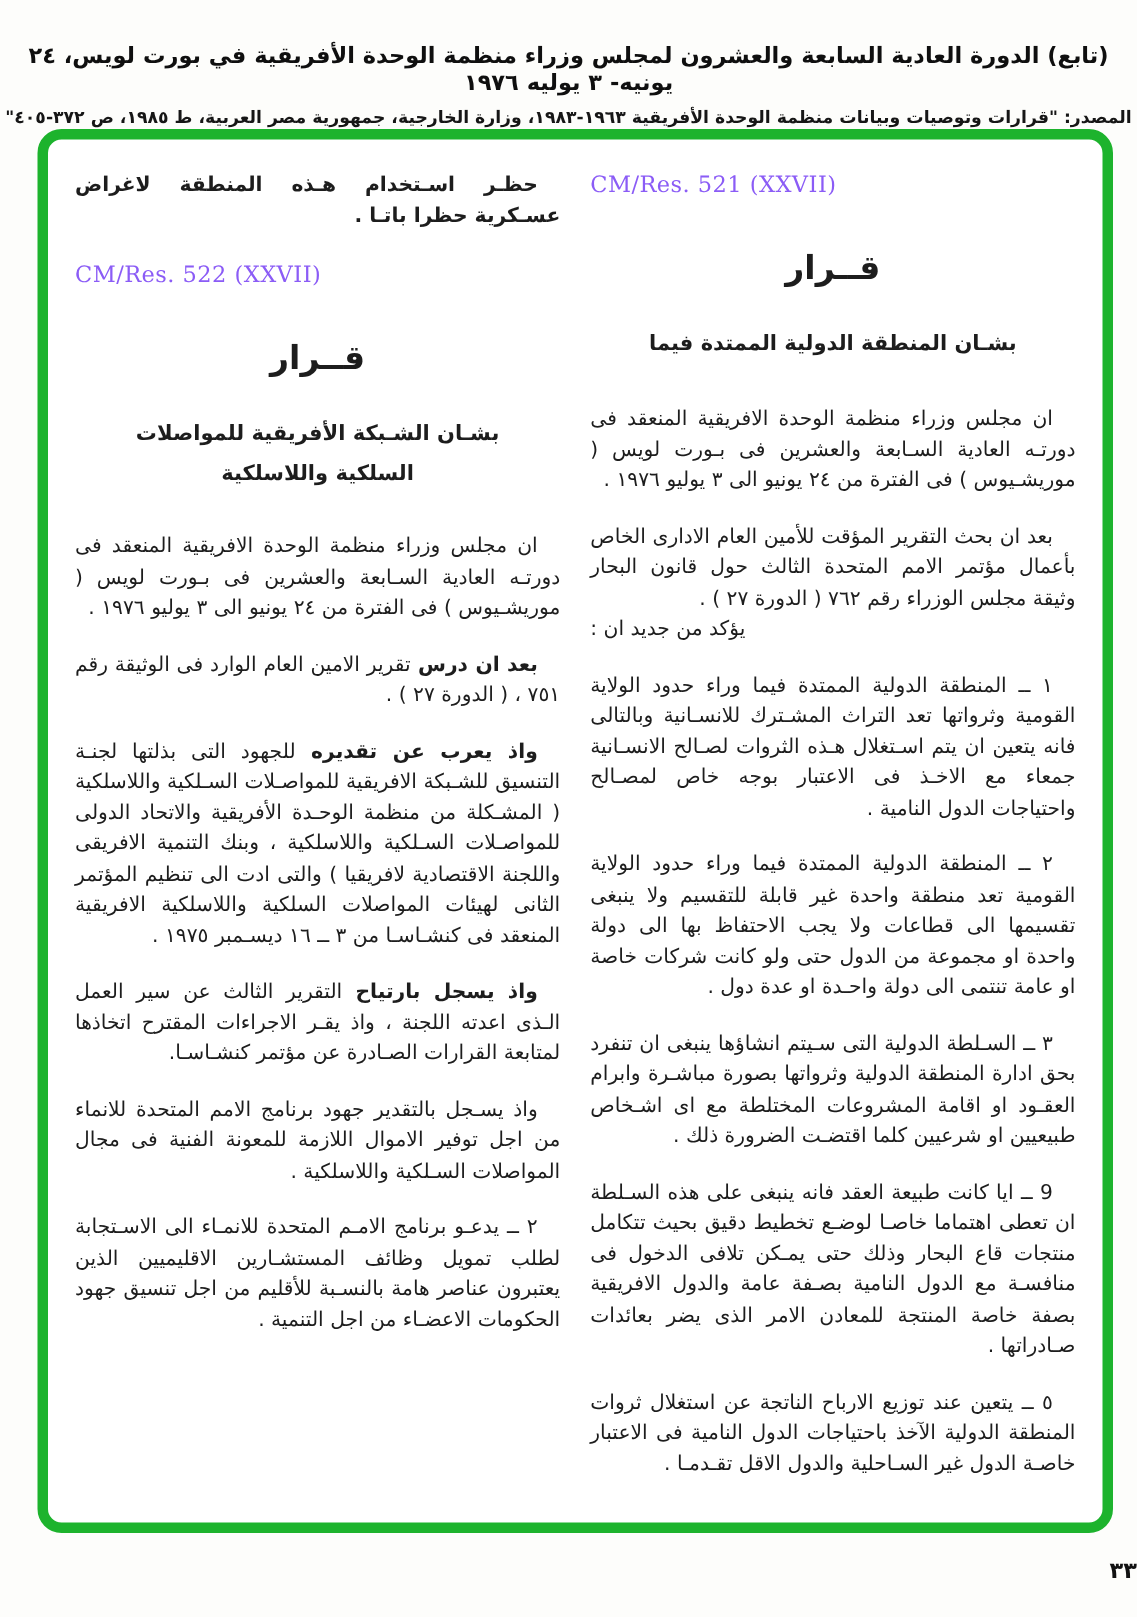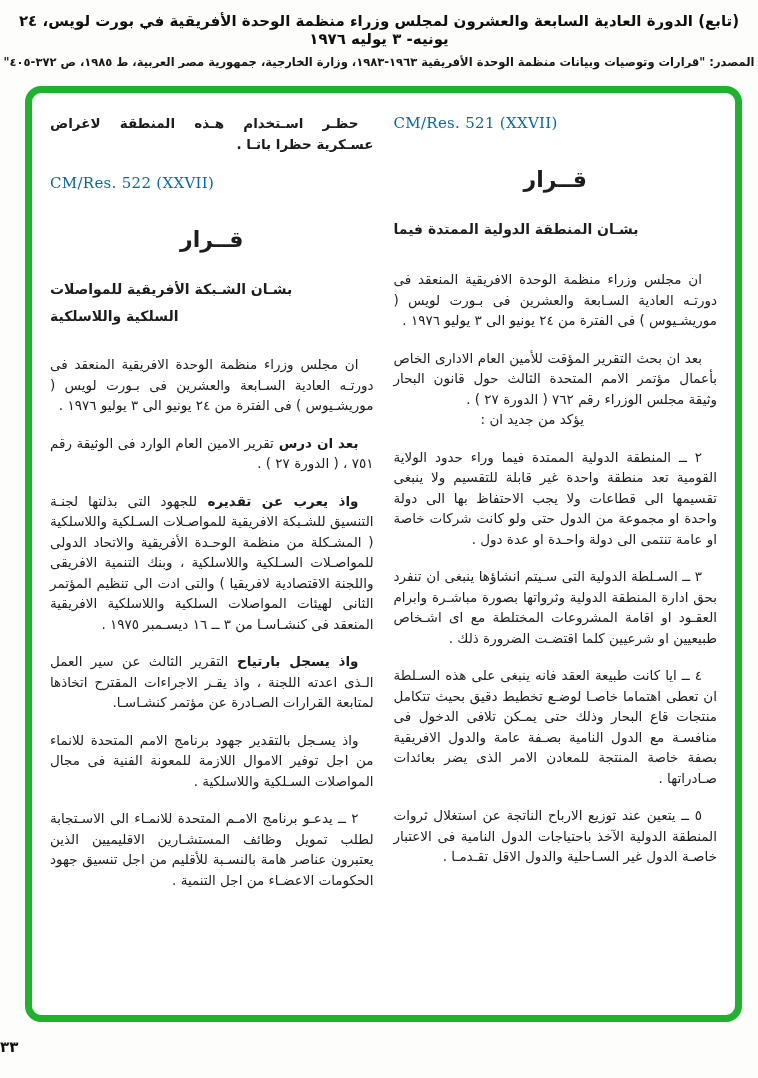--- a/index.html
+++ b/index.html
@@ -3,49 +3,49 @@
 <meta charset="utf-8">
 <style>
   html,body{margin:0;padding:0;}
   body{
     width:758px;height:1078px;position:relative;overflow:hidden;
     background:#fdfdfb;
     font-family:"DejaVu Sans",sans-serif;
     color:#1b1b1b;
   }
   .page-header{position:absolute;top:12px;left:0;right:0;text-align:center;direction:rtl;}
-  .hdr-line1{font-size:15px;font-weight:bold;color:#0f0f0f;}
+  .hdr-line1{font-size:15px;font-weight:bold;color:#0f0f0f;margin-top:16px;}
   .hdr-line2{font-size:11.5px;font-weight:bold;margin-top:7px;color:#161616;}
   .frame{
     position:absolute;left:25px;top:86px;width:717px;height:936px;
     box-sizing:border-box;border-radius:16px;background:#fff;
   }
   .columns{
     display:flex;direction:rtl;gap:20px;height:100%;box-sizing:border-box;
     padding:10px 18px 0 18px;overflow:hidden;
   }
   .col{
     flex:1;direction:rtl;text-align:justify;
     font-size:13.5px;line-height:20.5px;color:#1d1d1d;
   }
   .res-code{
     direction:ltr;text-align:left;unicode-bidi:embed;
-    font-family:"DejaVu Serif",serif;font-size:15px;color:#0369a1;
+    font-family:"DejaVu Serif",serif;font-size:15px;color:#8b5cf6;
     margin:10px 0 0 0;letter-spacing:.3px;
   }
   .decision{ text-align:center;font-weight:bold;font-size:22px;margin:36px 0 26px;letter-spacing:2px;}
-  .subtitle{ text-align:left;font-weight:bold;font-size:14px;line-height:27px;margin:0;}
+  .subtitle{ text-align:center;font-weight:bold;font-size:14px;line-height:27px;margin:0;}
   p.body{margin:17px 0 0;text-indent:15px;}
   p.tight{margin-bottom:0;}
-  p.affirm{margin:0;text-align:center;padding-right:46px;text-indent:0;}
+  p.affirm{margin:0;text-align:left;padding-right:46px;text-indent:0;}
   .cont-para{margin-top:12px;font-weight:bold;}
   .code-gap{margin-top:19px;}
   b.lead{font-weight:bold;}
   .page-number{
-    position:absolute;bottom:22px;left:0;right:0;text-align:left;
+    position:absolute;bottom:22px;left:0;right:0;text-align:right;
     font-weight:bold;font-size:15px;color:#111;
   }
 </style>
 </head>
 <body>
 
 <div class="page-header">
   <div class="hdr-line1">(تابع) الدورة العادية السابعة والعشرون لمجلس وزراء منظمة الوحدة الأفريقية في بورت لويس، ٢٤ يونيه- ٣ يوليه ١٩٧٦</div>
   <div class="hdr-line2">المصدر: "قرارات وتوصيات وبيانات منظمة الوحدة الأفريقية ١٩٦٣-١٩٨٣، وزارة الخارجية، جمهورية مصر العربية، ط ١٩٨٥، ص ٣٧٢-٤٠٥"</div>
 </div>
@@ -53,23 +53,24 @@
 <div class="frame" id="green-frame" style="border: 7px solid rgb(29, 179, 45);">
   <div class="columns">
 
     <div class="col">
       <div class="res-code">CM/Res. 521 (XXVII)</div>
       <div class="decision">قــرار</div>
       <p class="subtitle">بشـان المنطقة الدولية الممتدة فيما</p>
       <p class="body" style="margin-top:26px">ان مجلس وزراء منظمة الوحدة الافريقية المنعقد فى دورتـه العادية السـابعة والعشرين فى بـورت لويس ( موريشـيوس ) فى الفترة من ٢٤ يونيو الى ٣ يوليو ١٩٧٦ .</p>
       <p class="body tight">بعد ان بحث التقرير المؤقت للأمين العام الادارى الخاص بأعمال مؤتمر الامم المتحدة الثالث حول قانون البحار وثيقة مجلس الوزراء رقم ٧٦٢ ( الدورة ٢٧ ) .</p>
       <p class="affirm">يؤكد من جديد ان :</p>
+      <p class="body">١ ــ المنطقة الدولية الممتدة فيما وراء حدود الولاية القومية وثرواتها تعد التراث المشـترك للانسـانية وبالتالى فانه يتعين ان يتم اسـتغلال هـذه الثروات لصـالح الانسـانية جمعاء مع الاخـذ فى الاعتبار بوجه خاص لمصـالح واحتياجات الدول النامية .</p>
       <p class="body">٢ ــ المنطقة الدولية الممتدة فيما وراء حدود الولاية القومية تعد منطقة واحدة غير قابلة للتقسيم ولا ينبغى تقسيمها الى قطاعات ولا يجب الاحتفاظ بها الى دولة واحدة او مجموعة من الدول حتى ولو كانت شركات خاصة او عامة تنتمى الى دولة واحـدة او عدة دول .</p>
       <p class="body">٣ ــ السـلطة الدولية التى سـيتم انشاؤها ينبغى ان تنفرد بحق ادارة المنطقة الدولية وثرواتها بصورة مباشـرة وابرام العقـود او اقامة المشروعات المختلطة مع اى اشـخاص طبيعيين او شرعيين كلما اقتضـت الضرورة ذلك .</p>
-      <p class="body">٤ ــ ايا كانت طبيعة العقد فانه ينبغى على هذه السـلطة ان تعطى اهتماما خاصـا لوضـع تخطيط دقيق بحيث تتكامل منتجات قاع البحار وذلك حتى يمـكن تلافى الدخول فى منافسـة مع الدول النامية بصـفة عامة والدول الافريقية بصفة خاصة المنتجة للمعادن الامر الذى يضر بعائدات صـادراتها .</p>
+      <p class="body">9 ــ ايا كانت طبيعة العقد فانه ينبغى على هذه السـلطة ان تعطى اهتماما خاصـا لوضـع تخطيط دقيق بحيث تتكامل منتجات قاع البحار وذلك حتى يمـكن تلافى الدخول فى منافسـة مع الدول النامية بصـفة عامة والدول الافريقية بصفة خاصة المنتجة للمعادن الامر الذى يضر بعائدات صـادراتها .</p>
       <p class="body">٥ ــ يتعين عند توزيع الارباح الناتجة عن استغلال ثروات المنطقة الدولية الآخذ باحتياجات الدول النامية فى الاعتبار خاصـة الدول غير السـاحلية والدول الاقل تقـدمـا .</p>
 
     </div>
 
     <div class="col">
       <p class="body cont-para" style="margin-top:10px">حظـر اسـتخدام هـذه المنطقة لاغراض عسـكرية حظرا باتـا .</p>
       <div class="res-code code-gap">CM/Res. 522 (XXVII)</div>
       <div class="decision">قــرار</div>
       <p class="subtitle">بشـان الشـبكة الأفريقية للمواصلات</p>
       <p class="subtitle">السلكية واللاسلكية</p>

